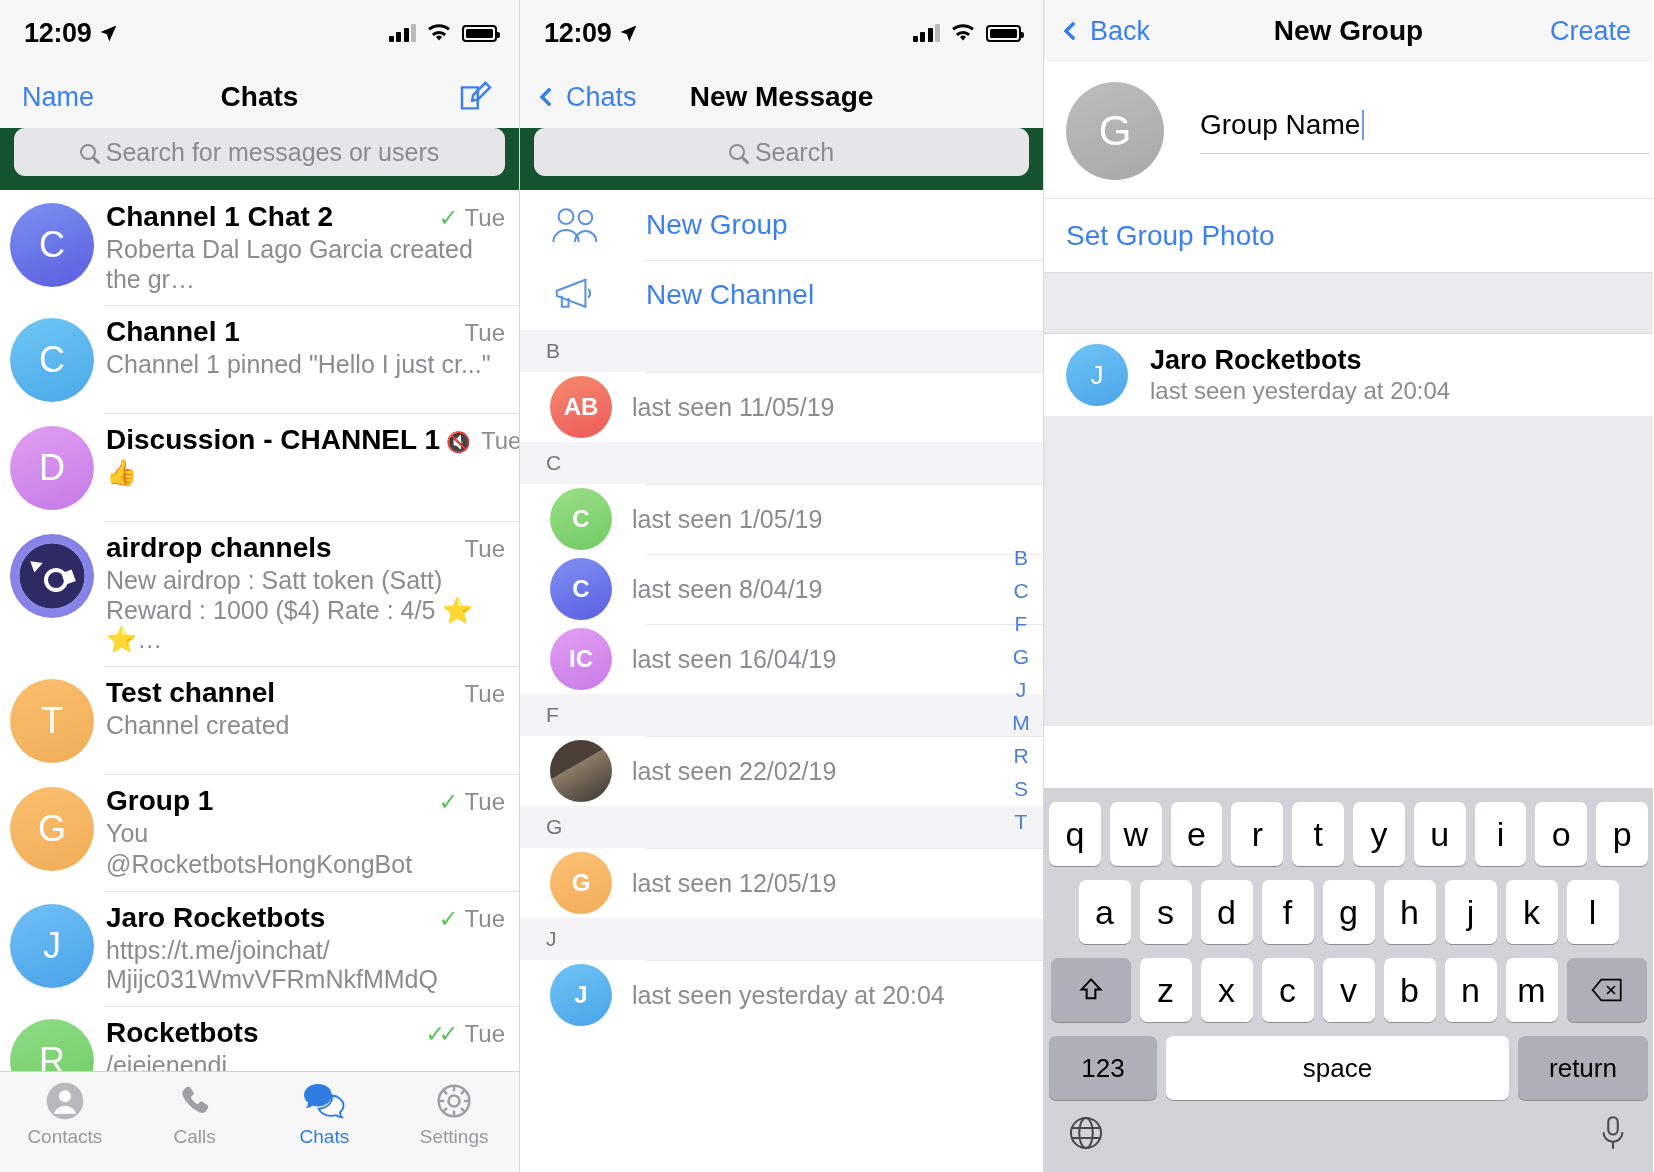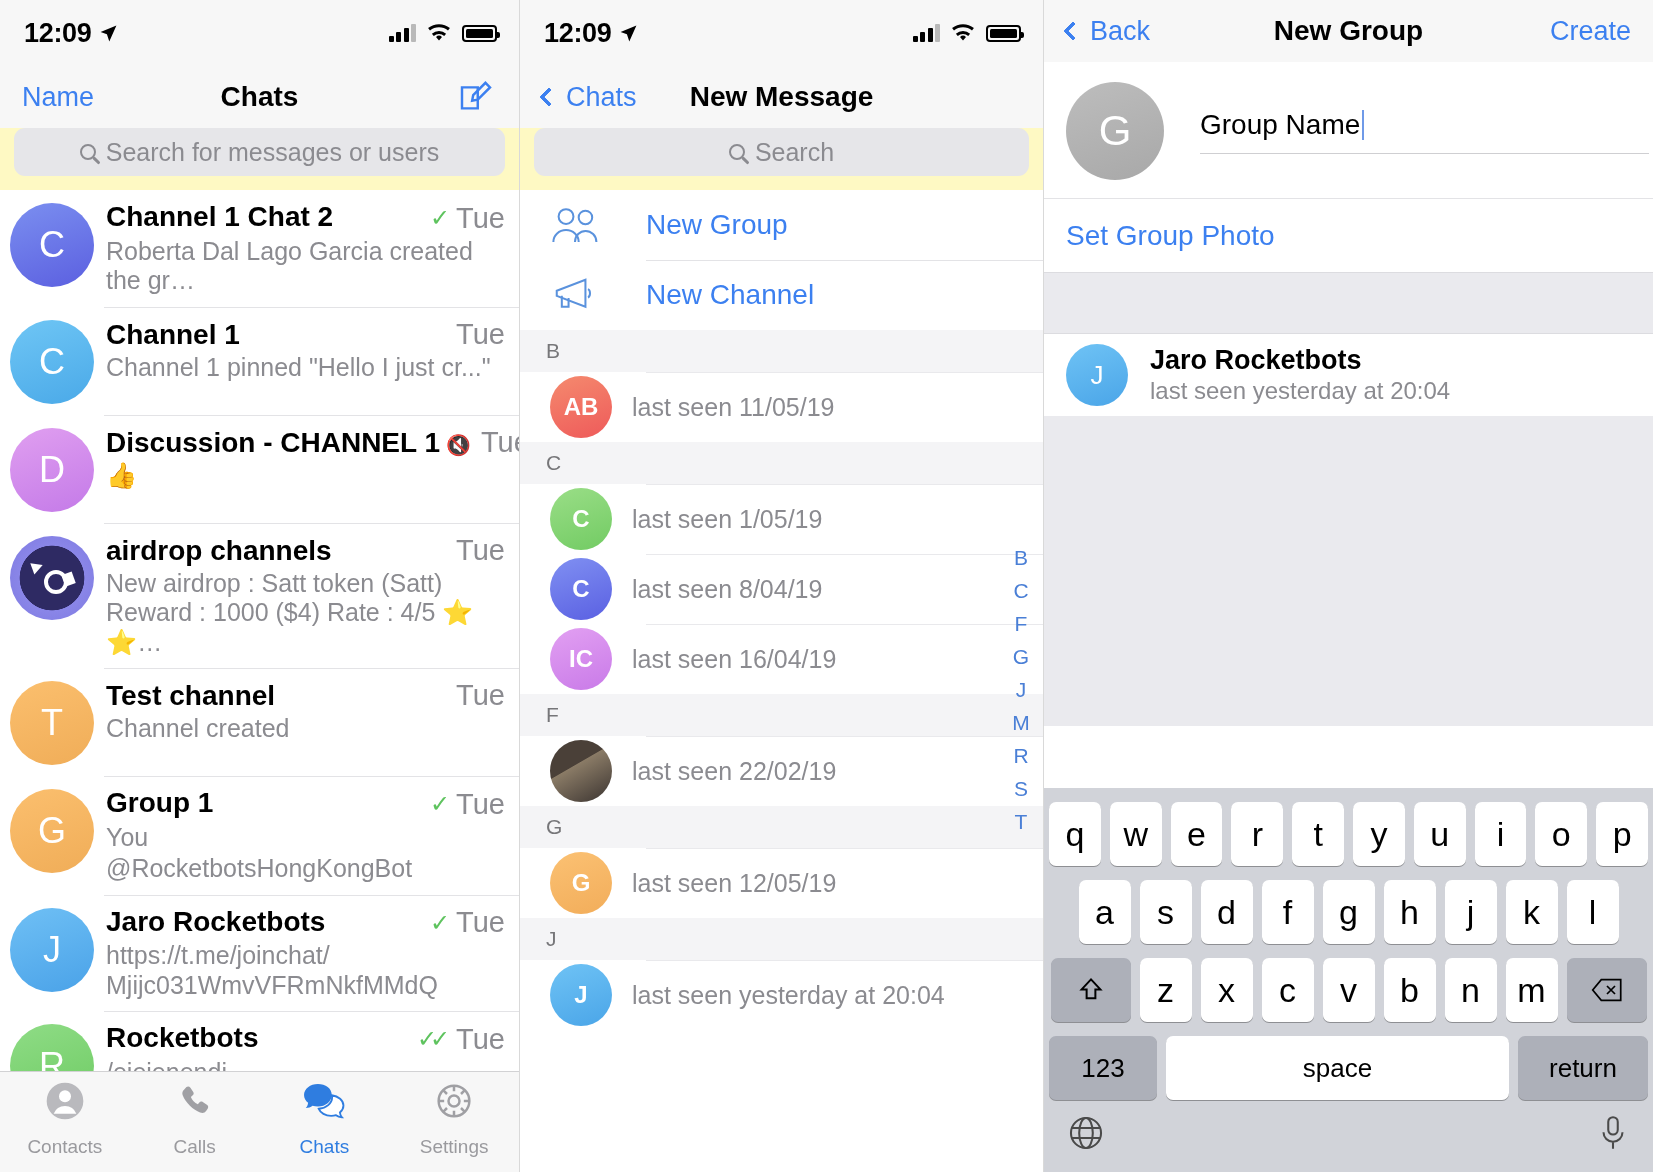--- a/index.html
+++ b/index.html
@@ -47,21 +47,21 @@
     font-size: 28px; font-weight: bold; color: #000; pointer-events: none;
   }
   .nav-left { display: flex; align-items: center; gap: 4px; z-index: 2; }
   .nav-link { font-size: 27px; color: #3c80f0; }
   .nav-right { margin-left: auto; z-index: 2; display:flex; align-items:center; }
 
   .chev-back { width: 14px; height: 14px; border-left: 4px solid #3c80f0; border-bottom: 4px solid #3c80f0;
                transform: rotate(45deg); margin-right: 6px; border-radius: 2px; }
 
   
-  .searchwrap { background: #fef9c3; padding: 0 14px 14px; }
+  .searchwrap { background: #14532d; padding: 0 14px 14px; }
   .searchbar {
     height: 48px; background: #e6e6e9; border-radius: 11px;
     display: flex; align-items: center; justify-content: center; gap: 10px;
   }
   .search-ph { font-size: 25px; color: #8b8b90; }
   .mag { width: 16px; height: 16px; border: 2.6px solid #8b8b90; border-radius: 50%; position: relative; }
   .mag::after { content:""; position:absolute; right:-7px; bottom:-4px; width:9px; height:2.6px;
                 background:#8b8b90; transform: rotate(45deg); border-radius:2px; }
 
   
@@ -89,30 +89,30 @@
   .ava .bow::after { content:""; position:absolute; left:0; top:3px; width:0; height:0;
         border-top:6px solid transparent; border-bottom:6px solid transparent; border-left:11px solid #fff;
         transform: rotate(-20deg); box-shadow: 25px 22px 0 -0px #fff; }
 
   .chatbody { flex: 1; min-width: 0; }
   .chattop { display: flex; align-items: baseline; }
   .chatname { font-size: 28px; font-weight: bold; color: #000; white-space: nowrap; }
   .mute { margin-left: 6px; font-size: 20px; color: #b3b3b8; }
   .chatmeta { margin-left: auto; display: flex; align-items: center; gap: 6px; padding-left: 10px; }
   .tick { color: #5ec35e; font-size: 24px; line-height: 1; letter-spacing: -7px; padding-right:7px; }
-  .when { font-size: 29px; color: #8b8b90; }
+  .when { font-size: 24px; color: #8b8b90; }
   .chatsub { font-size: 25px; color: #8b8b90; line-height: 1.18; margin-top: 2px; white-space: pre-line; }
 
   
   .tabbar {
     position: absolute; bottom: 0; left: 0; right: 0; height: 101px;
     background: #f7f7f7; border-top: 1px solid #d2d2d4;
     display: flex; align-items: flex-start; padding-top: 7px;
   }
-  .tab { flex: 1; display: flex; flex-direction: column; align-items: center; gap: 13px; }
+  .tab { flex: 1; display: flex; flex-direction: column; align-items: center; gap: 3px; }
   .tablabel { font-size: 19px; color: #9a9a9e; }
   .tab.active .tablabel { color: #2f7de0; }
   .ticon { height: 44px; display: flex; align-items: center; }
 
   
   .actions { background: #fff; }
   .actionrow { display: flex; align-items: center; height: 70px; position: relative; padding-left: 26px; }
   .actionrow + .actionrow::before { content:""; position:absolute; left: 126px; right:0; top:0; height:1px; background:#e3e3e6; }
   .actionicon { width: 62px; flex: 0 0 62px; display:flex; align-items:center; justify-content:center; margin-right: 38px; }
   .actionlabel { font-size: 28px; color: #3c80f0; }

